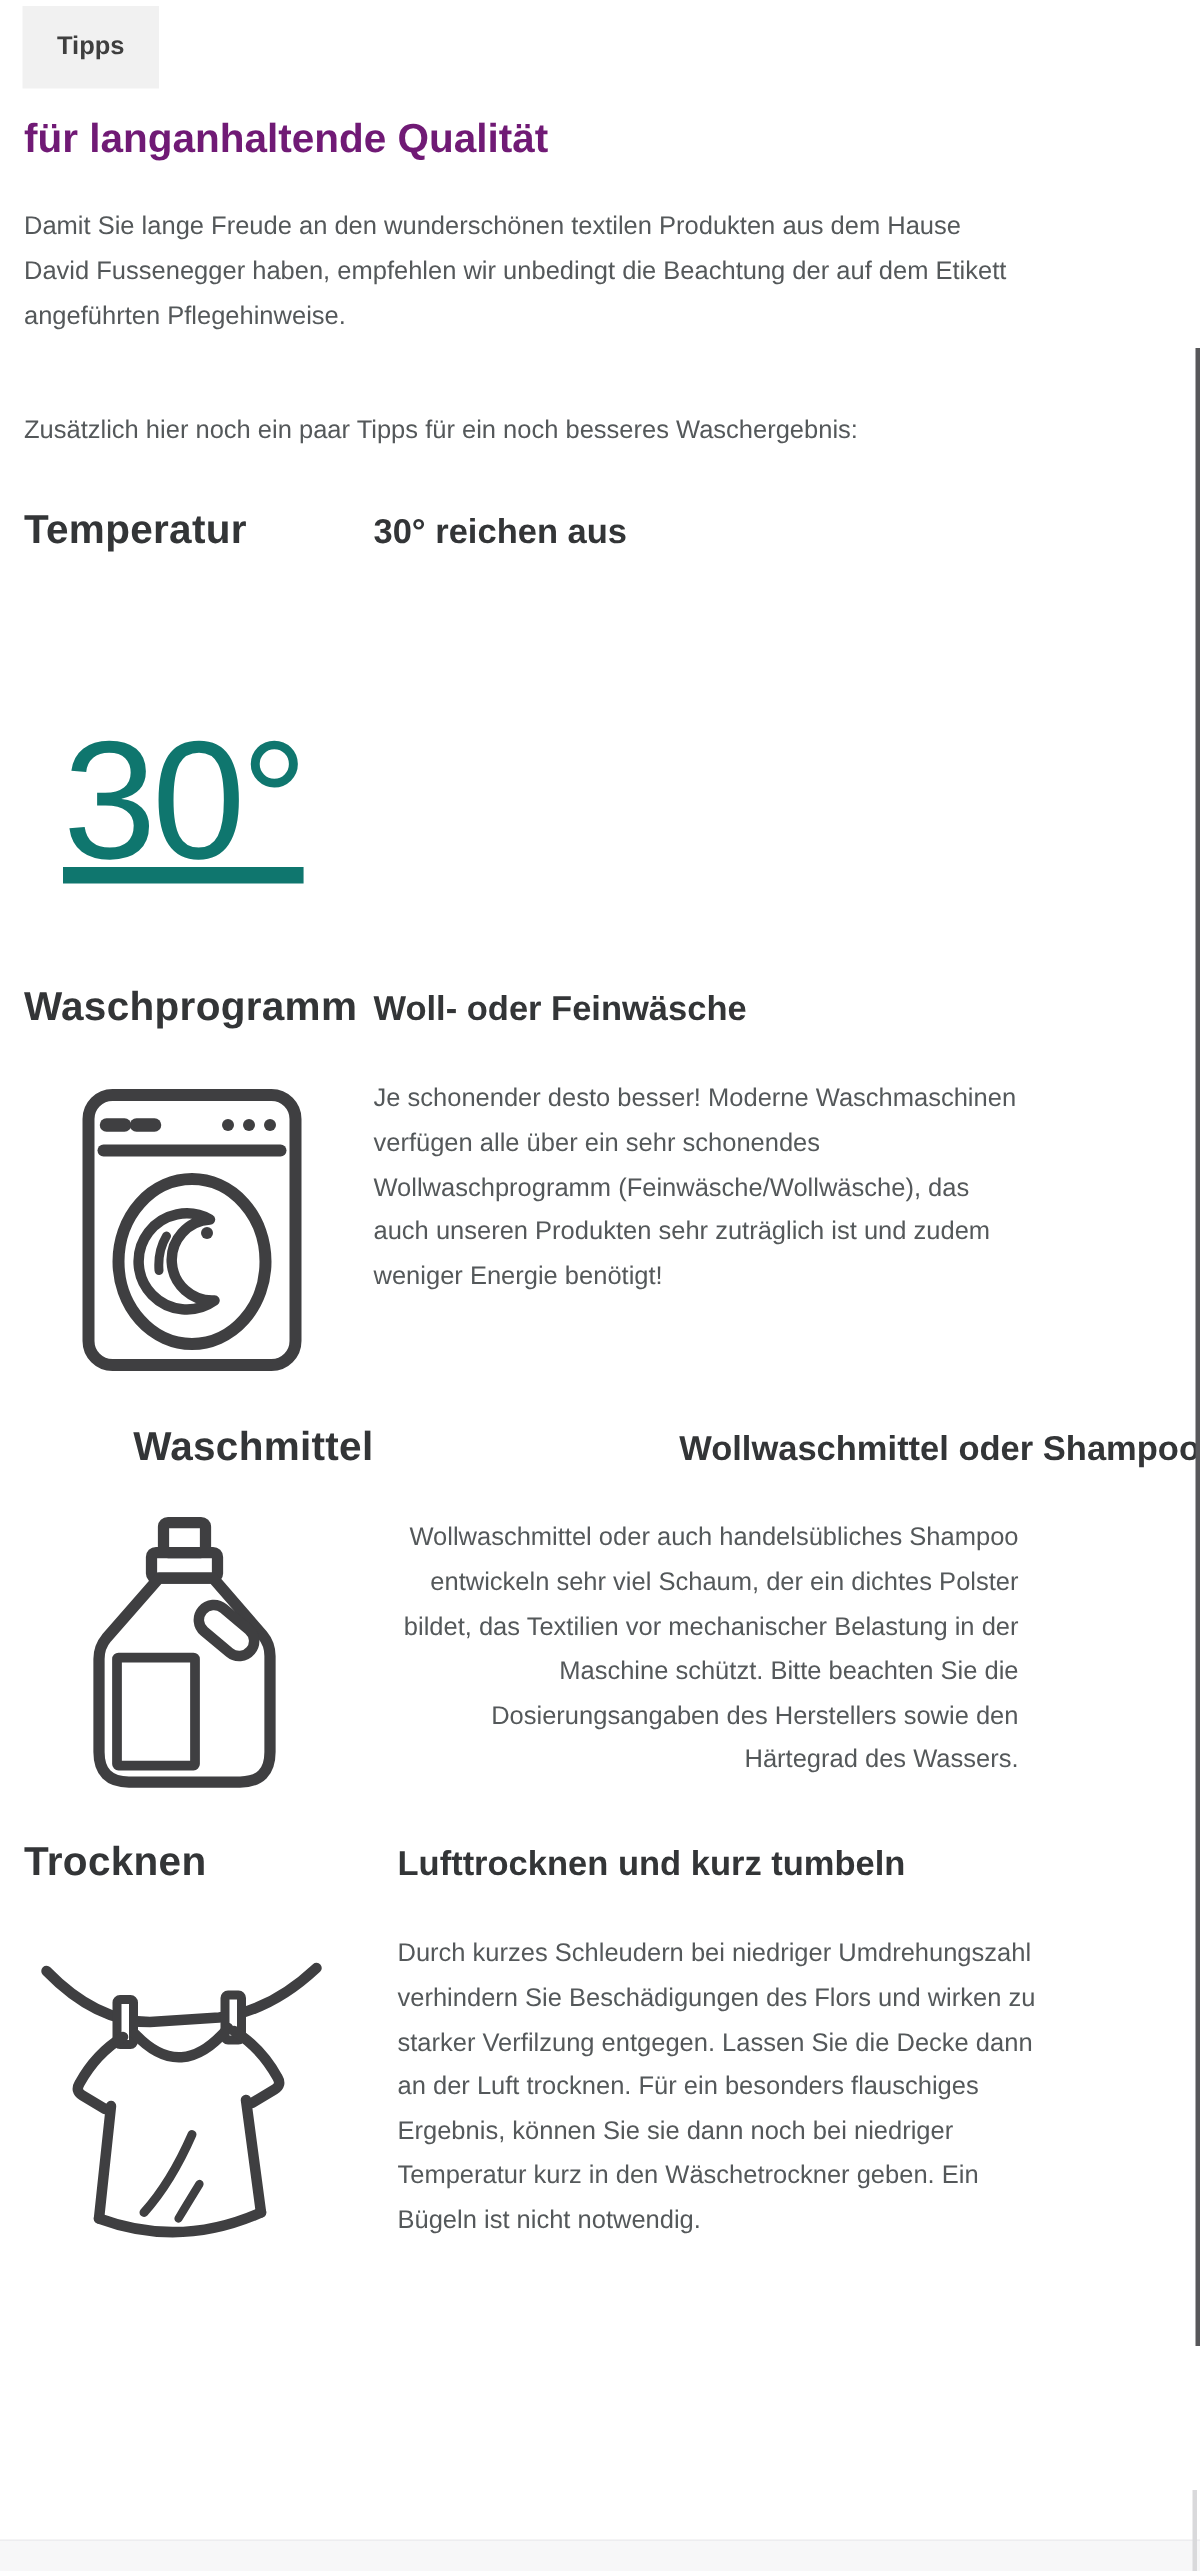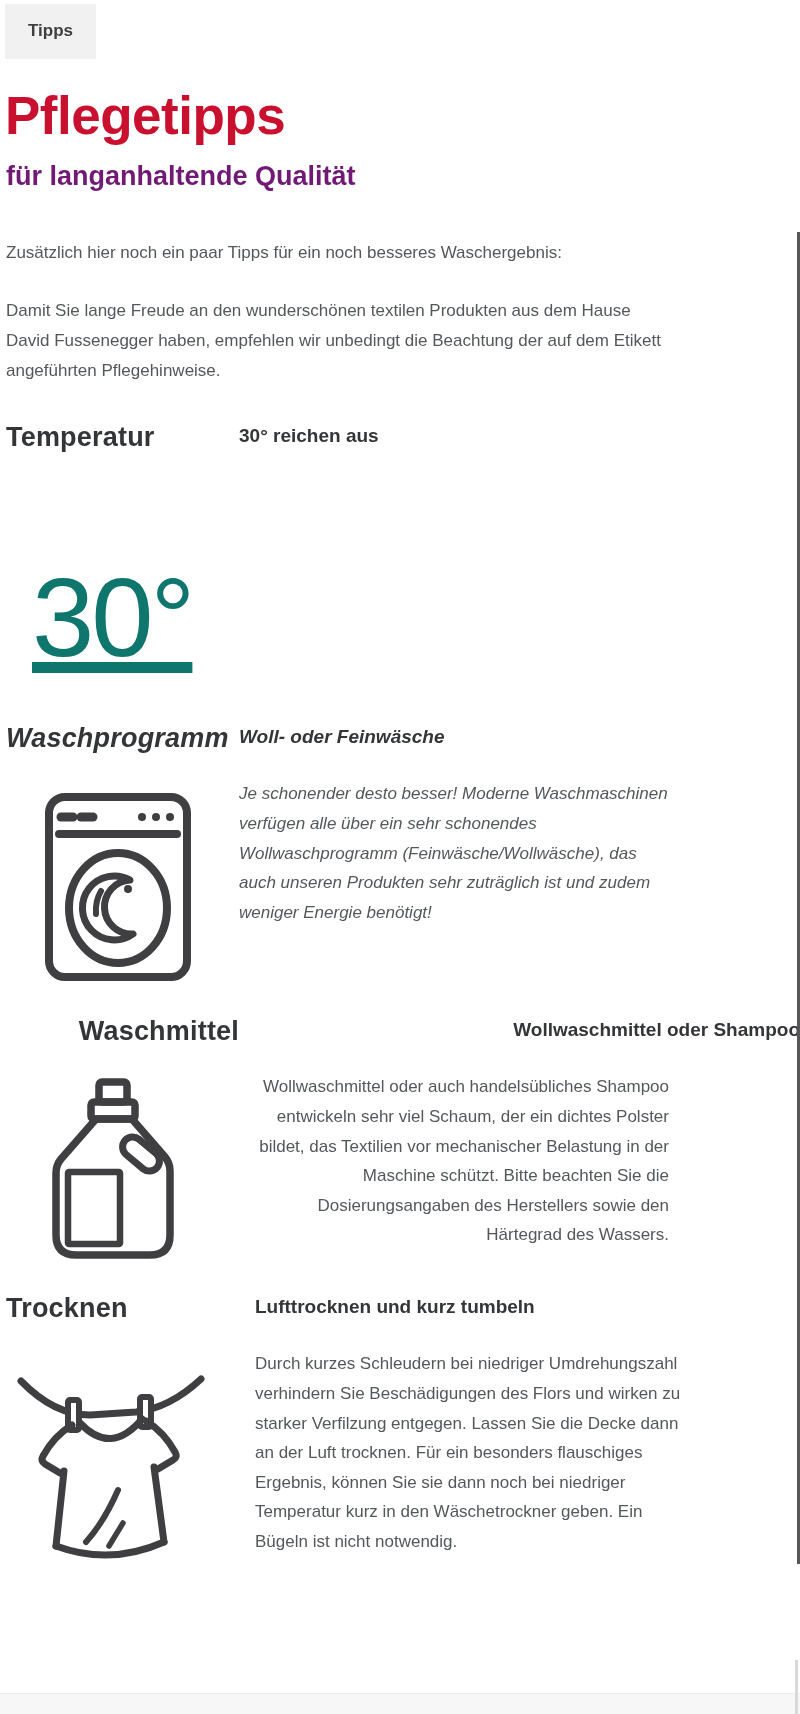--- a/index.html
+++ b/index.html
@@ -3,21 +3,21 @@
 <meta charset="utf-8">
 <style>
   * { margin: 0; padding: 0; box-sizing: border-box; }
   html, body { background: #ffffff; }
   body {
     width: 800px; height: 1714px;
     position: relative; overflow: hidden;
     font-family: "Liberation Sans", sans-serif;
     -webkit-font-smoothing: antialiased;
   }
-  .page { padding: 4px 0 0 5px; }
+  .page { padding: 4px 0 0 15px; }
 
   .badge {
     display: inline-block;
     background: #f1f1f1;
     color: #3f3f3f;
     font-size: 17px; font-weight: 700;
     padding: 17px 23px 18px 23px;
     margin-left: 0px;
   }
 
@@ -40,33 +40,33 @@
     font-size: 17px; line-height: 30px;
     color: #54585a;
   }
   p.intro.second { margin-top: 46px; }
 
   section.tip {
     display: grid;
     grid-template-columns: 233px 1fr;
     margin: 36px 0 0 1px;
   }
-  section.tip.s2 { margin-top: 52px; font-style: italic; }
+  section.tip.s2 { margin-top: 69px; }
   section.tip.s3 { margin-top: 34px; text-align: right; }
   section.tip.s4 { margin-top: 28px; gap: 16px; }
 
   .tip h3 {
     font-size: 27px;
     font-weight: 700;
     color: #333537;
     letter-spacing: 0.2px;
   }
   .tip .right h4 {
     margin-top: 3px;
-    font-size: 19px;
+    font-size: 23px;
     font-weight: 700;
     color: #333537;
   }
   .tip .right p {
     margin-top: 31px;
     max-width: 430px;
     font-size: 17px; line-height: 29.6px;
     color: #54585a;
   }
 
@@ -100,25 +100,24 @@
     background: #d9d9db;
   }
 </style>
 </head>
 <body>
 
 <div class="page">
 
   <div class="badge">Tipps</div>
 
-  <h1 class="title">Pflegetipps</h1>
   <h2 class="subtitle">für langanhaltende Qualität</h2>
 
+  <p class="intro">Damit Sie lange Freude an den wunderschönen textilen Produkten aus dem Hause David Fussenegger haben, empfehlen wir unbedingt die Beachtung der auf dem Etikett angeführten Pflegehinweise.</p>
   <p class="intro second">Zusätzlich hier noch ein paar Tipps für ein noch besseres Waschergebnis:</p>
-  <p class="intro">Damit Sie lange Freude an den wunderschönen textilen Produkten aus dem Hause David Fussenegger haben, empfehlen wir unbedingt die Beachtung der auf dem Etikett angeführten Pflegehinweise.</p>
 
   
   <section class="tip s1">
     <div class="left">
       <h3>Temperatur</h3>
       <div class="big-degree">30°</div>
     </div>
     <div class="right">
       <h4>30° reichen aus</h4>
     </div>

